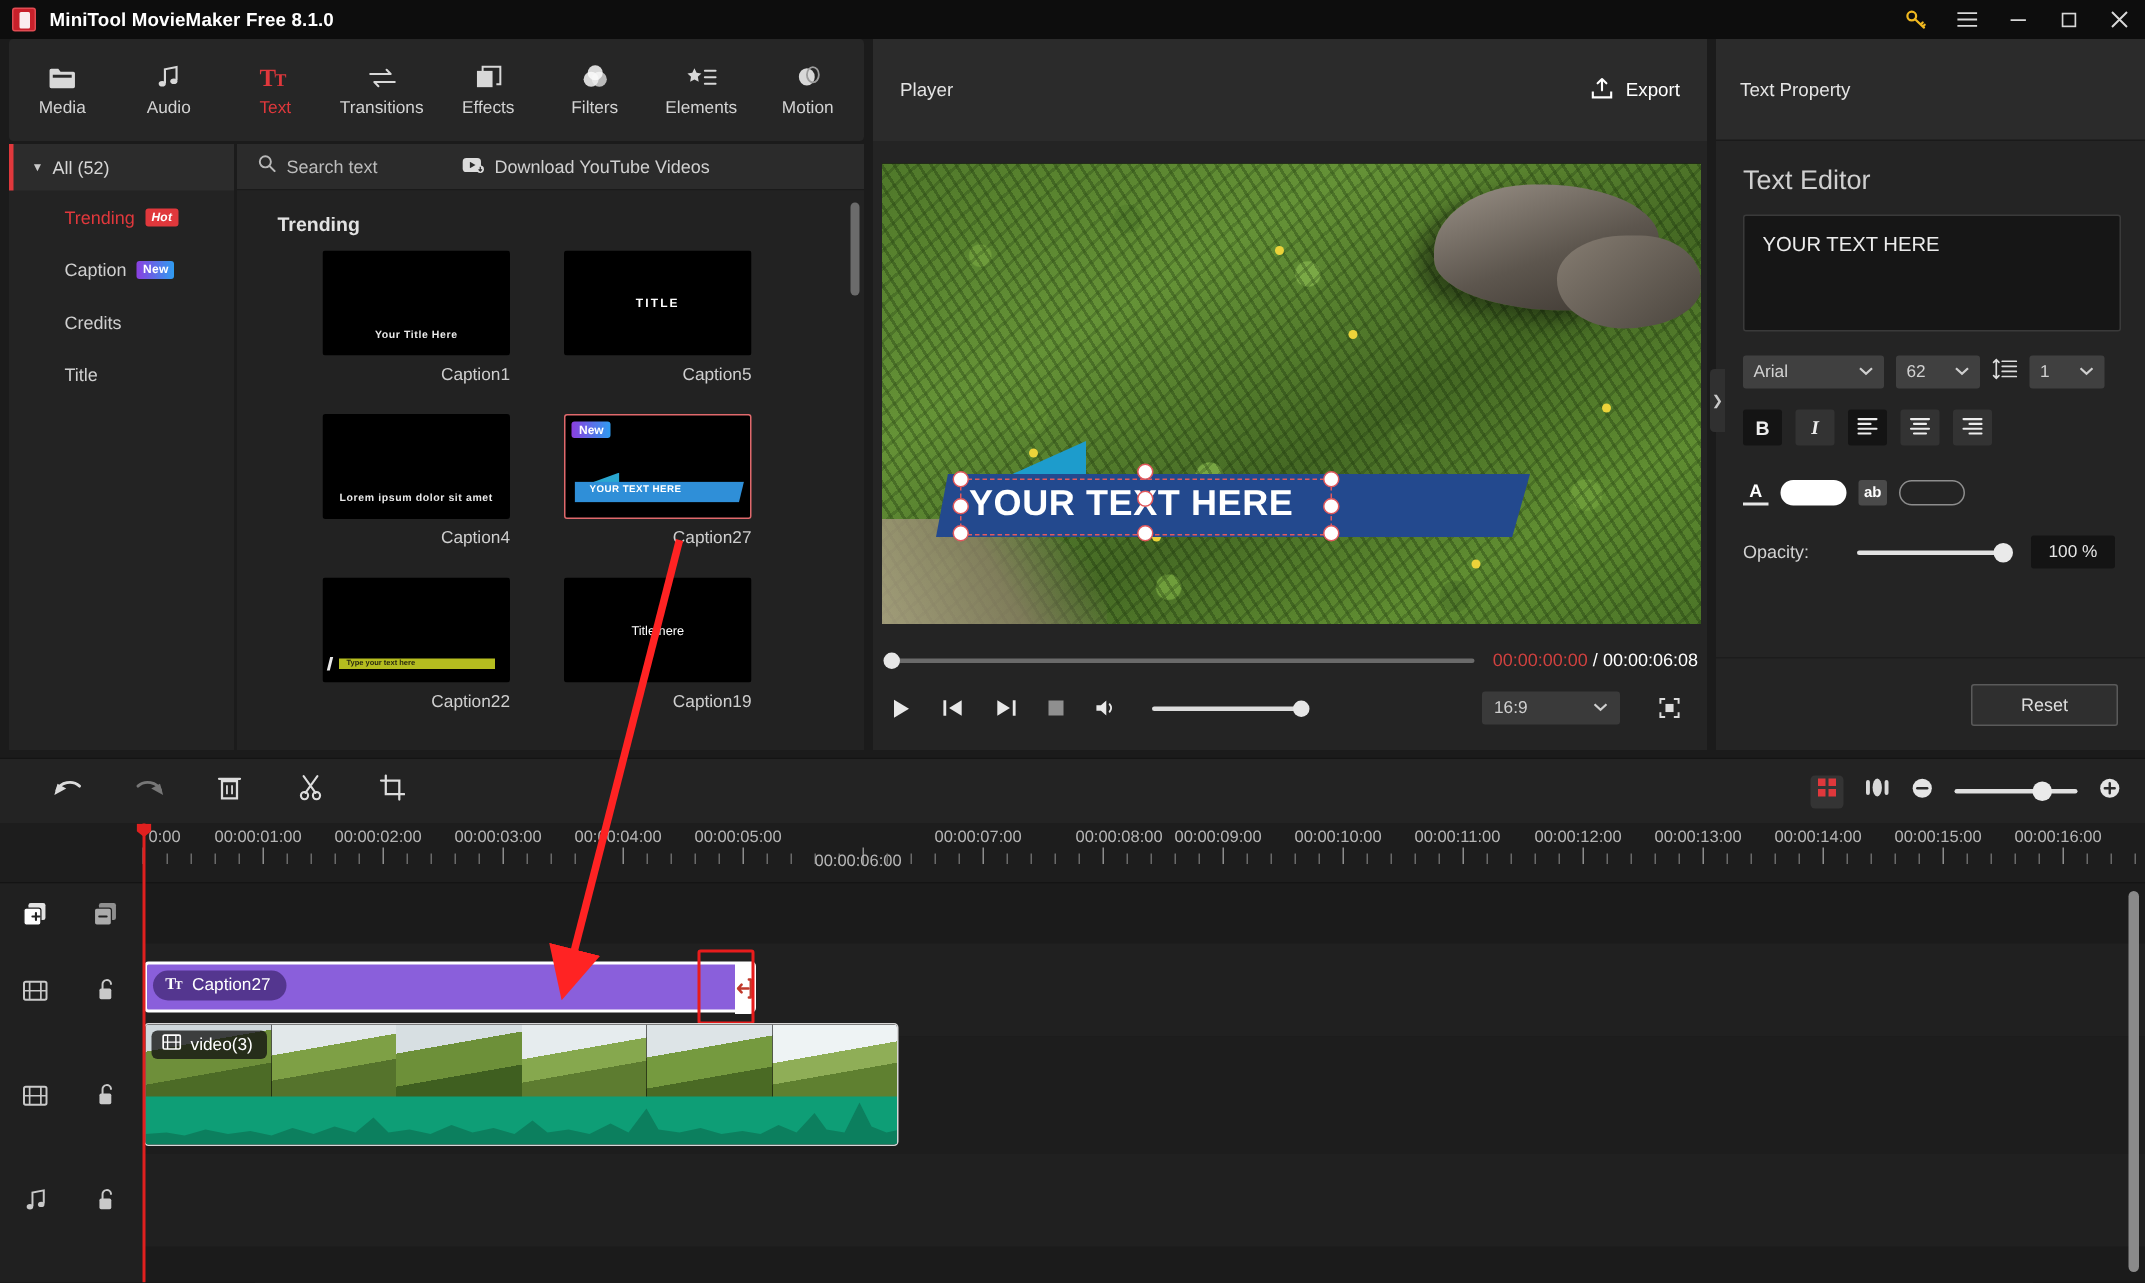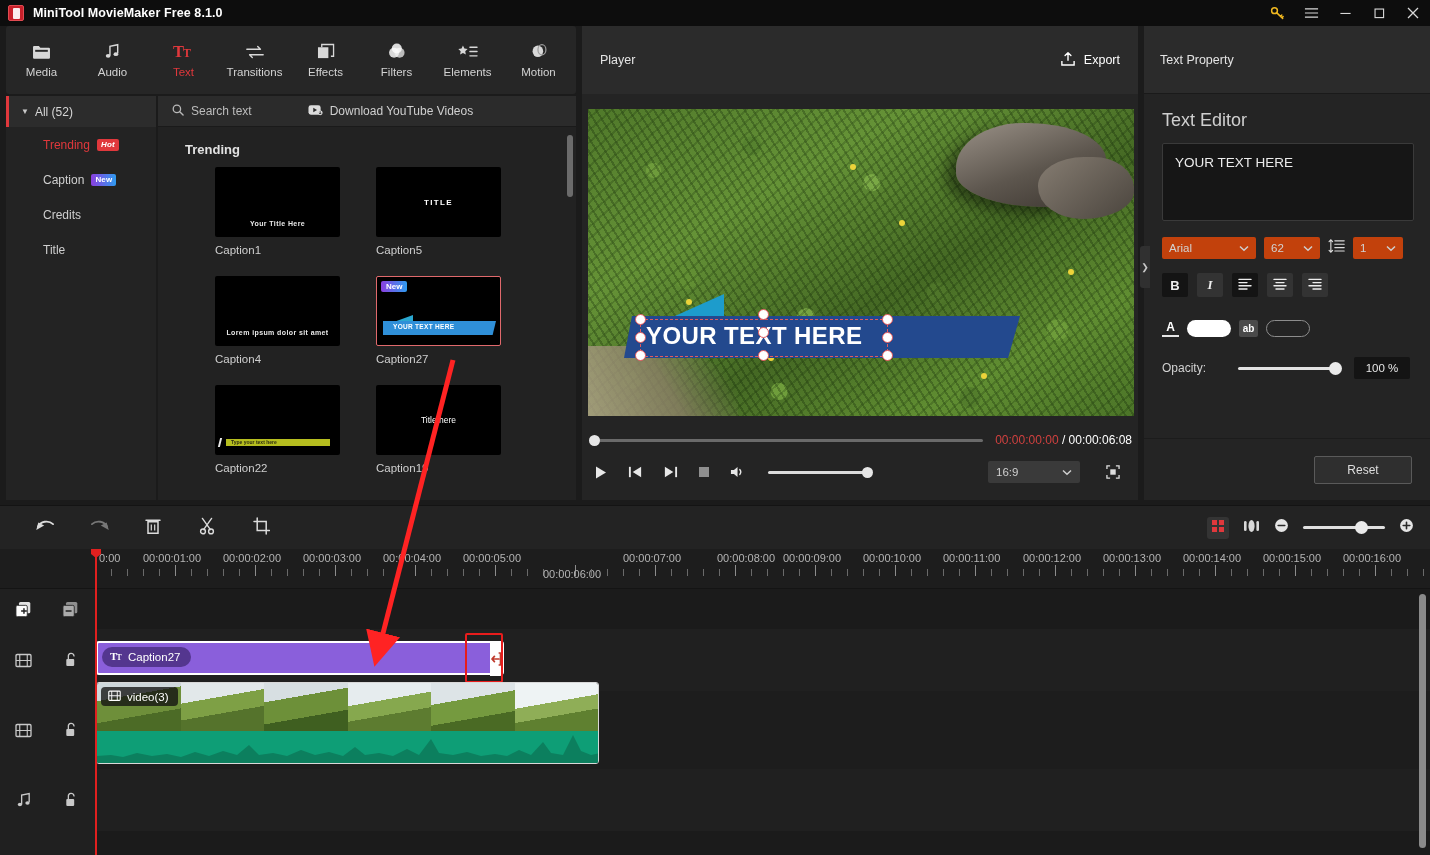--- a/index.html
+++ b/index.html
@@ -92,21 +92,21 @@
     font-size: 13px; font-weight: bold; color: #e2e2e2;
     margin: 15px 0 10px 27px;
   }
   .grid { display: flex; flex-wrap: wrap; gap: 20px 36px; margin-left: 57px; }
   .tmpl { width: 125px; }
   .thumb {
     width: 125px; height: 70px; background: #000; border-radius: 2px;
     position: relative; overflow: hidden; border: 1px solid transparent;
   }
   .tmpl.selected .thumb { border: 1px solid #e0696c; }
-  .tname { font-size: 11.5px; color: #cfcfcf; text-align: left; margin-top: 7px; }
+  .tname { font-size: 11.5px; color: #cfcfcf; text-align: right; margin-top: 7px; }
   .t-new {
     position: absolute; left: 4px; top: 4px; font-size: 8px; color: #fff;
     background: linear-gradient(90deg,#8b3fe0,#2f9cf0); border-radius: 2px;
     padding: 1px 5px; font-weight: bold;
   }
   .th-txt-small {
     position: absolute; bottom: 9px; width: 100%; text-align: center;
     font-size: 7px; color: #e9e9e9; letter-spacing: .4px; font-weight: bold;
   }
   .th-title-c {
@@ -257,21 +257,21 @@
     border-bottom: 1px solid #1a1a1a; }
   .rp-title { font-size: 12.5px; color: #e4e4e4; text-align: center; }
   .rp-sub { font-size: 18px; color: #cfcfcf; margin: 16px 0 0 18px; }
   .texteditor {
     margin: 12px 0 0 18px; width: 252px; height: 78px; background: #161616;
     border: 1px solid #3a3a3a; border-radius: 2px; padding: 11px 12px;
     font-size: 13.5px; color: #ececec;
   }
   .rowA { display: flex; align-items: center; gap: 8px; margin: 16px 0 0 18px; }
   .sel-ctl {
-    height: 22px; background: #c2410c; border-radius: 2px; display: flex;
+    height: 22px; background: #404040; border-radius: 2px; display: flex;
     align-items: center; padding: 0 7px; font-size: 11.5px; color: #d2d2d2;
   }
   .sel-ctl .cv { margin-left: auto; padding-left: 6px; }
   .font-sel { width: 94px; }
   .size-sel { width: 56px; }
   .lh-sel { width: 50px; }
   .rowB { display: flex; align-items: center; gap: 9px; margin: 14px 0 0 18px; }
   .sq-btn {
     width: 26px; height: 24px; border-radius: 2px; background: #333333;
     display: flex; align-items: center; justify-content: center;

